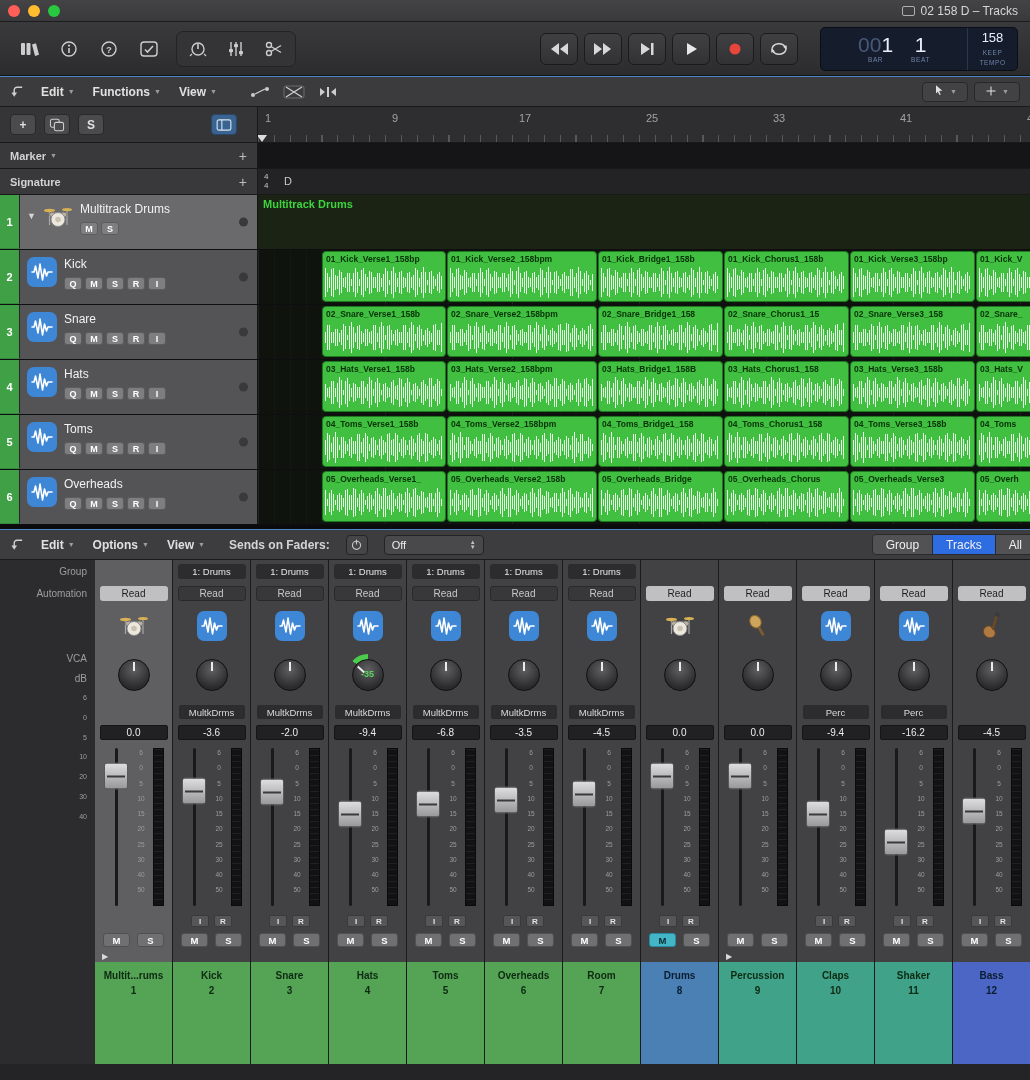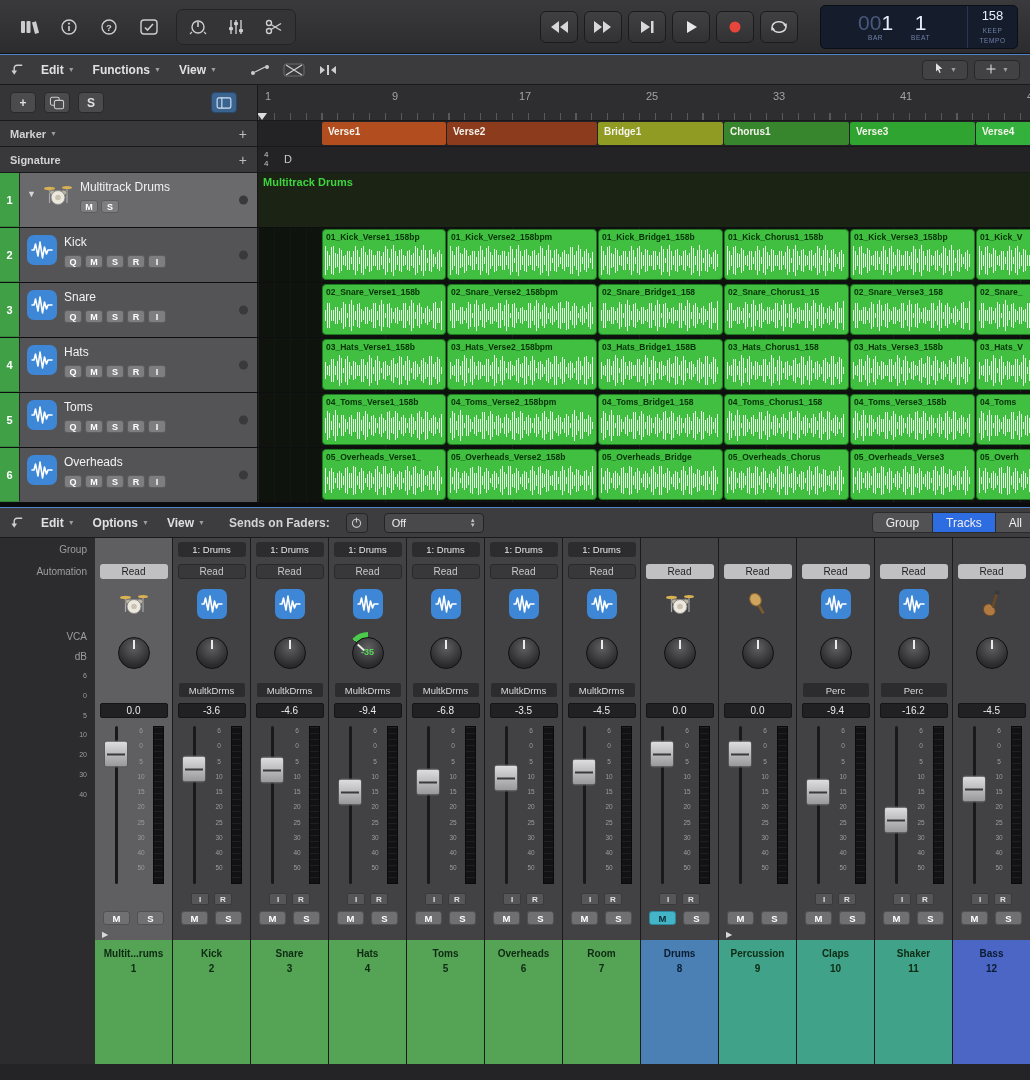--- a/index.html
+++ b/index.html
@@ -123,20 +123,31 @@
 .disc-row{justify-content:flex-start;padding-left:7px;color:#dadada;font-size:8px;}
 .namecell{height:42px;flex:none;display:flex;flex-direction:column;align-items:center;justify-content:center;font-weight:bold;font-size:10px;color:#0d2a12;line-height:1.5;text-align:center;}
 .colorfill{flex:1;}
 .mixer-base{height:16px;flex:none;background:#242426;}
 </style>
 </head>
 <body>
 
 <div class="screen">
 
+  <div class="titlebar">
+    <div class="lights">
+      <span class="light" style="background:#ff5f57"></span>
+      <span class="light" style="background:#febc2e"></span>
+      <span class="light" style="background:#28c840"></span>
+    </div>
+    <div class="title">
+      <span class="display-icon"></span>
+      <span>02 158 D – Tracks</span>
+    </div>
+  </div>
 
   <div class="toolbar">
     <div id="tb-left" style="display:flex;gap:6px;">
         <span class="tb-btn">
           <svg width="20" height="18" viewBox="0 0 20 18">
             <rect x="2" y="3" width="4" height="12" rx="1" fill="#cdcdcd"></rect>
             <rect x="7.5" y="3" width="4" height="12" rx="1" fill="#cdcdcd"></rect>
             <path d="M13 4.5 l4 -1.3 3 11.5 -4 1.3z" fill="#cdcdcd"></path>
           </svg>
         </span>
@@ -339,28 +350,20 @@
           <span class="ruler-num" style="left: 769px;">49</span>
         </div>
     </div>
 
     <div class="lane-row">
       <div class="lane-left">
         <span>Marker</span>
         <span class="chev">▼</span>
         <span class="plus">+</span>
       </div>
-      <div class="marker-lane" id="marker-lane">
-          <div class="marker-seg" style="left: 64px; width: 124px; background: rgb(178, 77, 31);">Verse1</div>
-          <div class="marker-seg" style="left: 189px; width: 150px; background: rgb(140, 60, 29);">Verse2</div>
-          <div class="marker-seg" style="left: 340px; width: 125px; background: rgb(143, 155, 34);">Bridge1</div>
-          <div class="marker-seg" style="left: 466px; width: 125px; background: rgb(55, 133, 44);">Chorus1</div>
-          <div class="marker-seg" style="left: 592px; width: 125px; background: rgb(47, 164, 49);">Verse3</div>
-          <div class="marker-seg" style="left: 718px; width: 56px; background: rgb(52, 177, 60);">Verse4</div>
-        </div>
     </div>
 
     <div class="lane-row">
       <div class="lane-left">
         <span>Signature</span>
         <span class="plus">+</span>
       </div>
       <div class="sig-lane">
         <span class="sig-meter">
           <span>4</span>
@@ -2560,21 +2563,21 @@
               <div class="knobwrap">
                 <div class="knob">
                   <div class="ptr" style="transform: rotate(0deg);"></div>
                 </div>
               </div>
             </div>
             <div class="s-row h20">
               <div class="vca-btn">MultkDrms</div>
             </div>
             <div class="s-row h20">
-              <div class="db-box">-4.6</div>
+              <div class="db-box">-2.0</div>
             </div>
             <div class="fader-area">
               <div class="f-track"></div>
               <div class="f-cap" style="top: 29.12%;"></div>
               <div class="f-scale">
                 <span>6</span>
                 <span>0</span>
                 <span>5</span>
                 <span>10</span>
                 <span>15</span>

